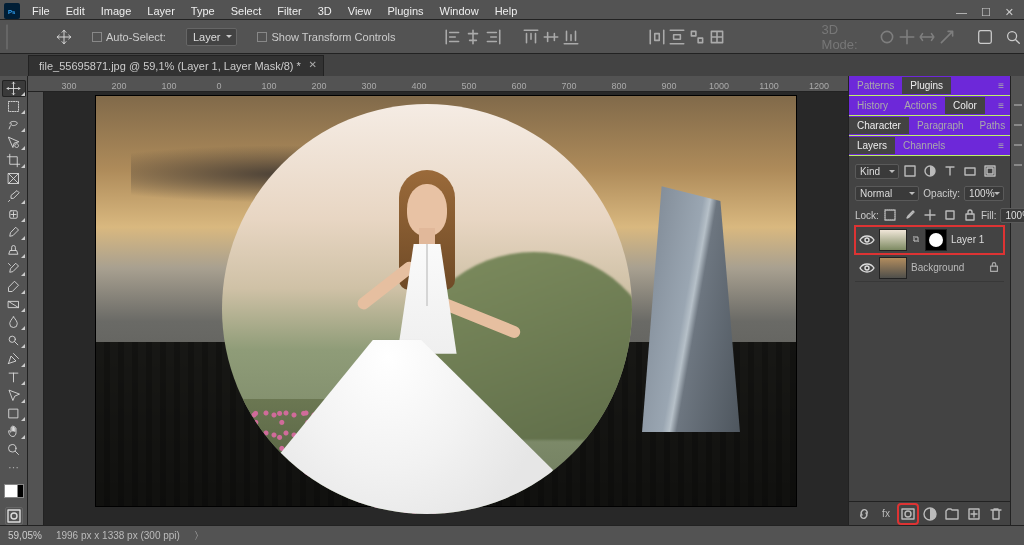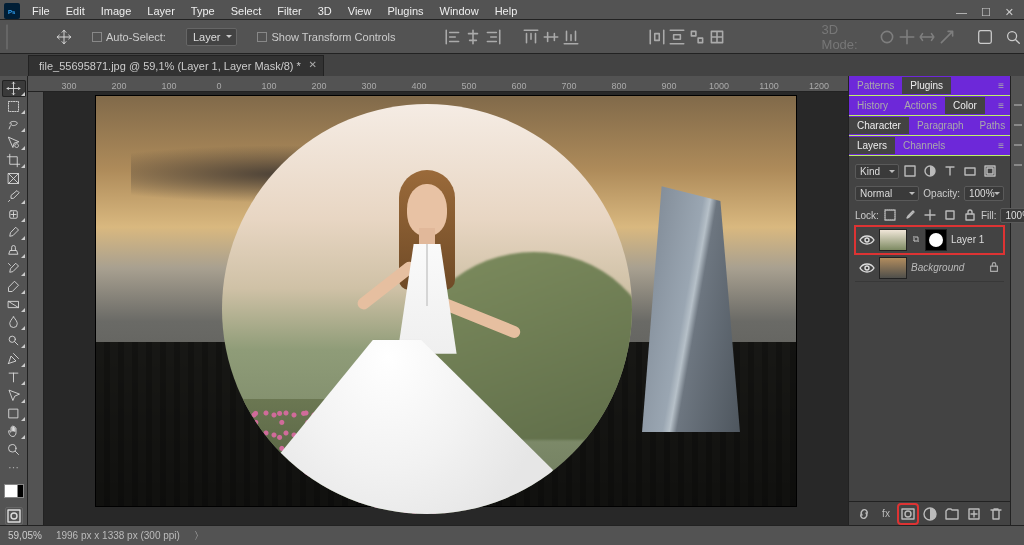--- a/index.html
+++ b/index.html
@@ -101,21 +101,21 @@
 .layer-row{display:flex;align-items:center;height:28px;gap:4px;padding:0 4px;border-bottom:1px solid #383838}
 .layer-row.hl{outline:2px solid #d33; outline-offset:-1px}
 .eye{width:16px;height:16px;color:#ddd;display:flex;align-items:center;justify-content:center}
 .thumb{width:28px;height:22px;background:#888;border:1px solid #222;position:relative;flex-shrink:0}
 .thumb.city-t{background:linear-gradient(180deg,#b18c5e 0%,#4f4f4b 100%)}
 .thumb.circ-t{background:linear-gradient(180deg,#f0e6d8 0%,#7d8a62 100%)}
 .mask-thumb{width:22px;height:22px;background:#000;border:1px solid #222;display:flex;align-items:center;justify-content:center;flex-shrink:0}
 .mask-thumb .mc{width:14px;height:14px;background:#fff;border-radius:50%}
 .link-ic{width:10px;color:#bbb;font-size:9px;text-align:center}
 .lname{color:#ddd;flex:1;white-space:nowrap;overflow:hidden}
-.lname.it{font-style:italic;color:#bbb}
+.lname.it{color:#bbb}
 .lock{color:#aaa}
 .properties-hdr{background:#383838;padding:4px 8px;font-size:11px;color:#eee;border-bottom:1px solid #222}
 
 .panel-footer{margin-top:auto;height:24px;background:#434343;border-top:1px solid #222;display:flex;align-items:center;justify-content:flex-end;gap:6px;padding:0 6px}
 .panel-footer .fic{width:16px;height:16px;color:#bbb;display:flex;align-items:center;justify-content:center}
 .panel-footer .hl{outline:2px solid #d33;outline-offset:1px;border-radius:1px}
 
 
 .right-strip{width:14px;background:#535353;border-left:1px solid #222;display:flex;flex-direction:column;align-items:center;padding-top:28px;gap:18px}
 .right-strip .dot{width:8px;height:2px;background:#888}

